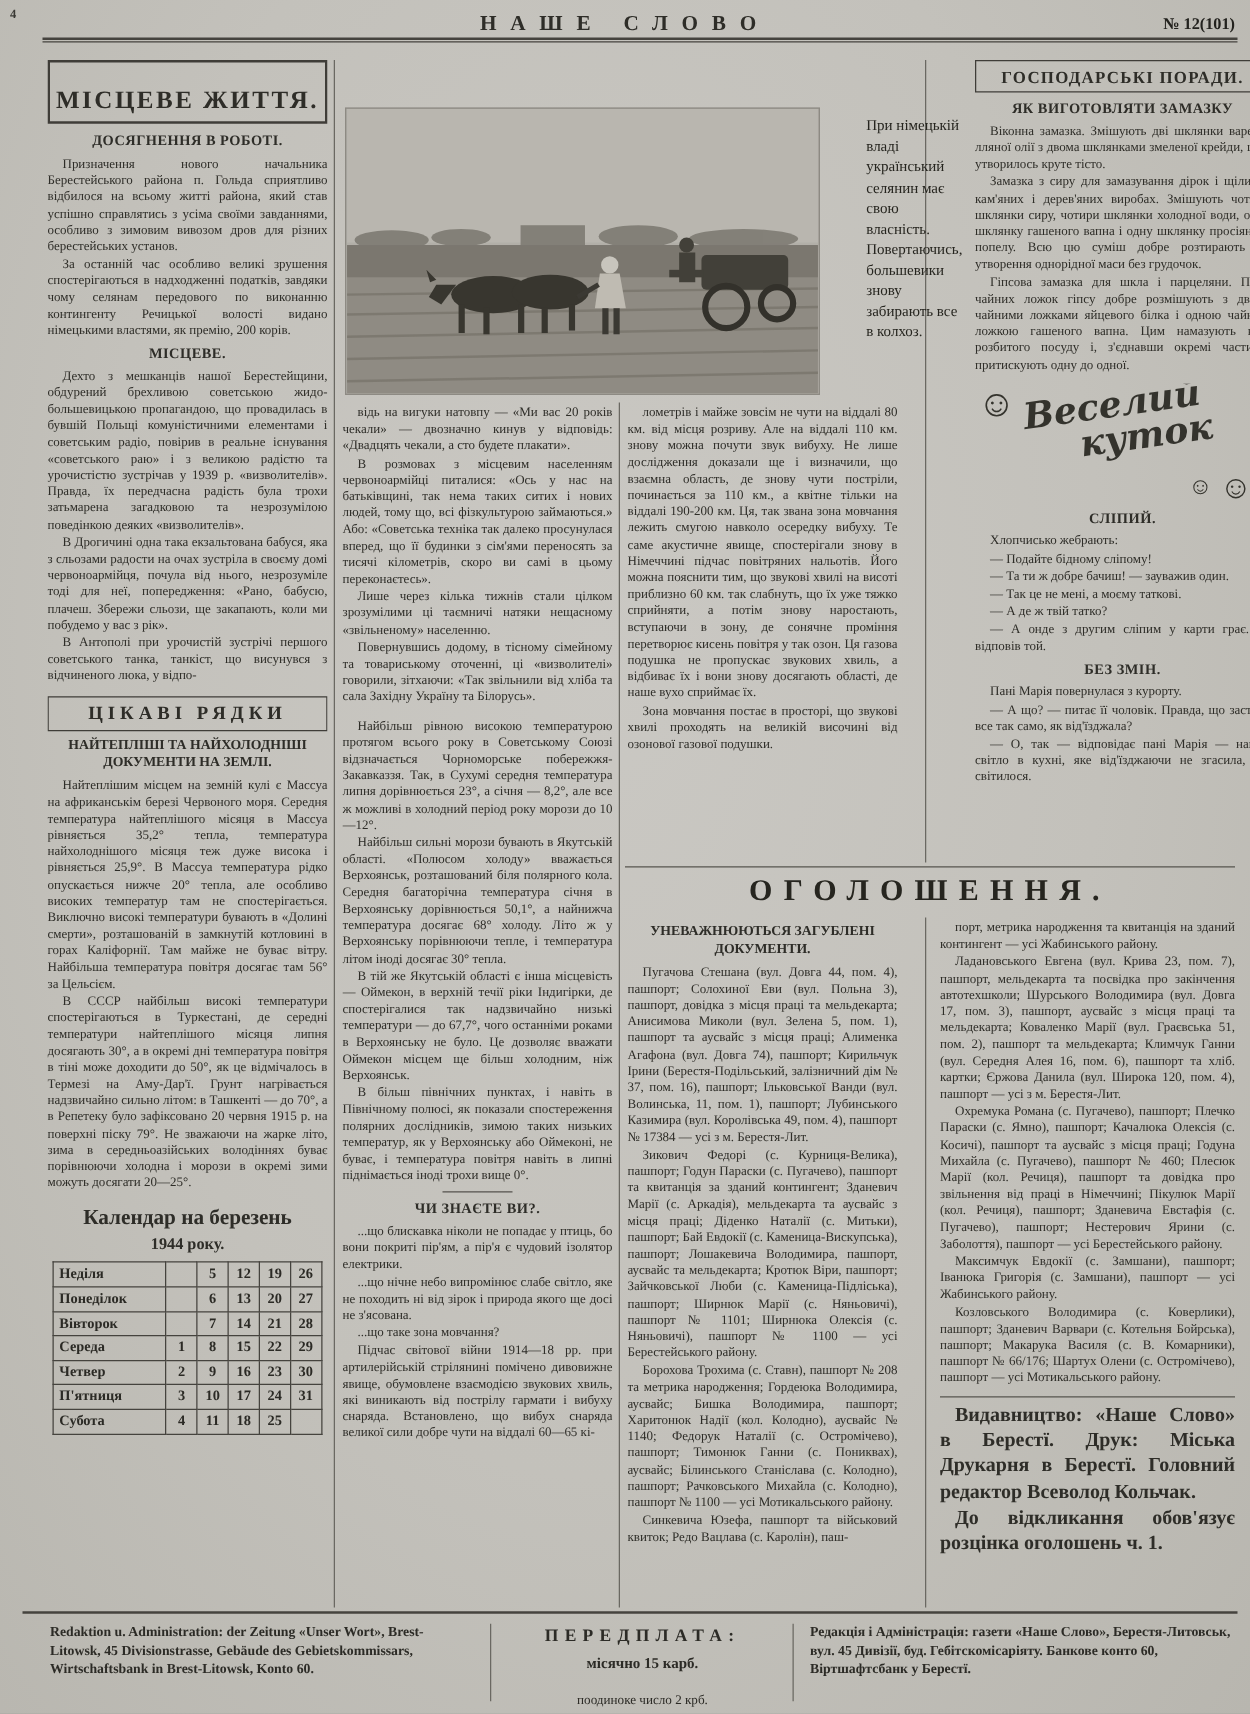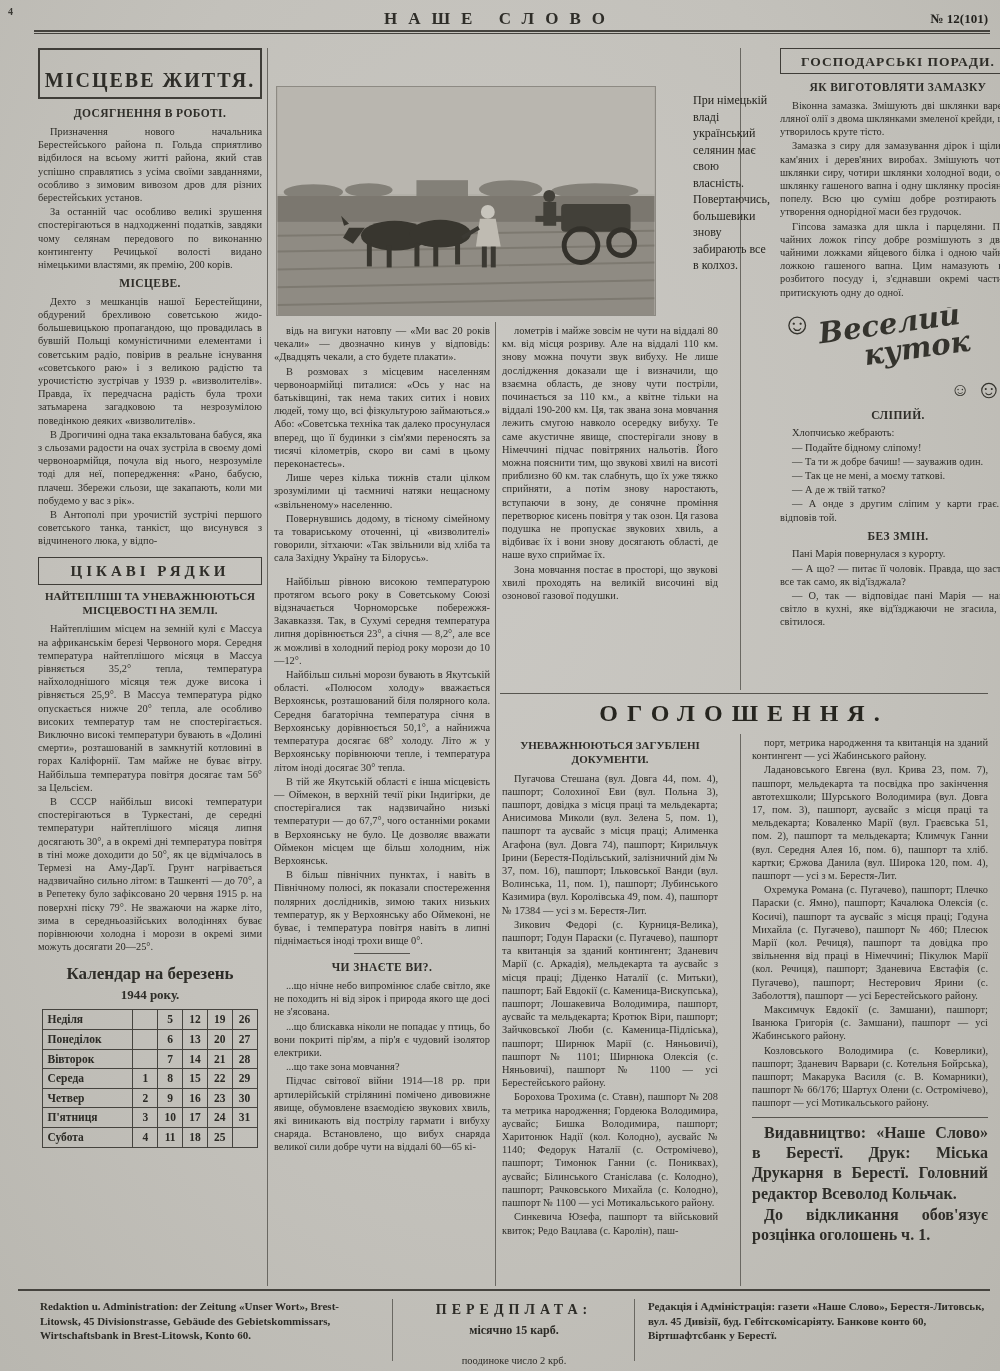--- a/index.html
+++ b/index.html
@@ -111,21 +111,21 @@
   <div class="col" style="left:38px; top:48px; width:224px; height:1238px;">
     <h2 class="box-title-large">МІСЦЕВЕ ЖИТТЯ.</h2>
     <h3 class="sub-head">ДОСЯГНЕННЯ В РОБОТІ.</h3>
     <p>Призначення нового начальника Берестейського района п. Гольда сприятливо відбилося на всьому житті района, який став успішно справлятись з усіма своїми завданнями, особливо з зимовим вивозом дров для різних берестейських установ.</p>
     <p>За останній час особливо великі зрушення спостерігаються в надходженні податків, завдяки чому селянам передового по виконанню контингенту Речицької волості видано німецькими властями, як премію, 200 корів.</p>
     <h3 class="sub-head">МІСЦЕВЕ.</h3>
     <p>Дехто з мешканців нашої Берестейщини, обдурений брехливою советською жидо-большевицькою пропагандою, що провадилась в бувшій Польщі комуністичними елементами і советським радіо, повірив в реальне існування «советського раю» і з великою радістю та урочистістю зустрічав у 1939 р. «визволителів». Правда, їх передчасна радість була трохи затьмарена загадковою та незрозумілою поведінкою деяких «визволителів».</p>
     <p>В Дрогичині одна така екзальтована бабуся, яка з сльозами радости на очах зустріла в своєму домі червоноармійця, почула від нього, незрозуміле тоді для неї, попередження: «Рано, бабусю, плачеш. Збережи сльози, ще закапають, коли ми побудемо у вас з рік».</p>
     <p>В Антополі при урочистій зустрічі першого советського танка, танкіст, що висунувся з відчиненого люка, у відпо-</p>
     <h2 class="box-title-med">ЦІКАВІ РЯДКИ</h2>
-    <h3 class="two-line-head">НАЙТЕПЛІШІ ТА УНЕВАЖНЮЮТЬСЯ МІСЦЕВОСТІ НА ЗЕМЛІ.</h3>
+    <h3 class="two-line-head">НАЙТЕПЛІШІ ТА НАЙХОЛОДНІШІ ДОКУМЕНТИ НА ЗЕМЛІ.</h3>
     <p>Найтеплішим місцем на земній кулі є Массуа на африканськім березі Червоного моря. Середня температура найтеплішого місяця в Массуа рівняється 35,2° тепла, температура найхолоднішого місяця теж дуже висока і рівняється 25,9°. В Массуа температура рідко опускається нижче 20° тепла, але особливо високих температур там не спостерігається. Виключно високі температури бувають в «Долині смерти», розташованій в замкнутій котловині в горах Каліфорнії. Там майже не буває вітру. Найбільша температура повітря досягає там 56° за Цельсієм.</p>
     <p>В СССР найбільш високі температури спостерігаються в Туркестані, де середні температури найтеплішого місяця липня досягають 30°, а в окремі дні температура повітря в тіні може доходити до 50°, як це відмічалось в Термезі на Аму-Дар'ї. Грунт нагрівається надзвичайно сильно літом: в Ташкенті — до 70°, а в Репетеку було зафіксовано 20 червня 1915 р. на поверхні піску 79°. Не зважаючи на жарке літо, зима в середньоазійських володіннях буває порівнюючи холодна і морози в окремі зими можуть досягати 20—25°.</p>
     <h3 class="calendar-title">Календар на березень</h3>
     <div class="calendar-sub">1944 року.</div>
     <table class="calendar">
       <tbody>
         <tr>
           <td class="day-cell">Неділя</td>
           <td class="num-cell"></td>
           <td class="num-cell">5</td>
@@ -240,22 +240,22 @@
     <p>В розмовах з місцевим населенням червоноармійці питалися: «Ось у нас на батьківщині, так нема таких ситих і нових людей, тому що, всі фізкультурою займаються.» Або: «Советська техніка так далеко просунулася вперед, що її будинки з сім'ями переносять за тисячі кілометрів, скоро ви самі в цьому переконаєтесь».</p>
     <p>Лише через кілька тижнів стали цілком зрозумілими ці таємничі натяки нещасному «звільненому» населенню.</p>
     <p>Повернувшись додому, в тісному сімейному та товариському оточенні, ці «визволителі» говорили, зітхаючи: «Так звільнили від хліба та сала Західну Україну та Білорусь».</p>
     <div class="gap-m"></div>
     <p>Найбільш рівною високою температурою протягом всього року в Советському Союзі відзначається Чорноморське побережжя-Закавказзя. Так, в Сухумі середня температура липня дорівнюється 23°, а січня — 8,2°, але все ж можливі в холодний період року морози до 10—12°.</p>
     <p>Найбільш сильні морози бувають в Якутській області. «Полюсом холоду» вважається Верхоянськ, розташований біля полярного кола. Середня багаторічна температура січня в Верхоянську дорівнюється 50,1°, а найнижча температура досягає 68° холоду. Літо ж у Верхоянську порівнюючи тепле, і температура літом іноді досягає 30° тепла.</p>
     <p>В тій же Якутській області є інша місцевість — Оймекон, в верхній течії ріки Індигірки, де спостерігалися так надзвичайно низькі температури — до 67,7°, чого останніми роками в Верхоянську не було. Це дозволяє вважати Оймекон місцем ще більш холодним, ніж Верхоянськ.</p>
     <p>В більш північних пунктах, і навіть в Північному полюсі, як показали спостереження полярних дослідників, зимою таких низьких температур, як у Верхоянську або Оймеконі, не буває, і температура повітря навіть в липні піднімається іноді трохи вище 0°.</p>
     <div class="mini-rule"></div>
     <h3 class="sub-head">ЧИ ЗНАЄТЕ ВИ?.</h3>
+    <p>...що блискавка ніколи не попадає у птиць, бо вони покриті пір'ям, а пір'я є чудовий ізолятор електрики.</p>
     <p>...що нічне небо випромінює слабе світло, яке не походить ні від зірок і природа якого ще досі не з'ясована.</p>
-    <p>...що блискавка ніколи не попадає у птиць, бо вони покриті пір'ям, а пір'я є чудовий ізолятор електрики.</p>
     <p>...що таке зона мовчання?</p>
     <p>Підчас світової війни 1914—18 рр. при артилерійській стрілянині помічено дивовижне явище, обумовлене взаємодією звукових хвиль, які виникають від пострілу гармати і вибуху снаряда. Встановлено, що вибух снаряда великої сили добре чути на віддалі 60—65 кі-</p>
   </div>
 
   <div class="col" style="left:502px; top:324px; width:216px; height:366px;">
     <p>лометрів і майже зовсім не чути на віддалі 80 км. від місця розриву. Але на віддалі 110 км. знову можна почути звук вибуху. Не лише дослідження доказали ще і визначили, що взаємна область, де знову чути постріли, починається за 110 км., а квітне тільки на віддалі 190-200 км. Ця, так звана зона мовчання лежить смугою навколо осередку вибуху. Те саме акустичне явище, спостерігали знову в Німеччині підчас повітряних нальотів. Його можна пояснити тим, що звукові хвилі на висоті приблизно 60 км. так слабнуть, що їх уже тяжко сприйняти, а потім знову наростають, вступаючи в зону, де сонячне проміння перетворює кисень повітря у так озон. Ця газова подушка не пропускає звукових хвиль, а відбиває їх і вони знову досягають області, де наше вухо сприймає їх.</p>
     <p>Зона мовчання постає в просторі, що звукові хвилі проходять на великій височині від озонової газової подушки.</p>
   </div>
 
   <div class="col" style="left:752px; top:48px; width:236px; height:642px;margin-left:28px;">

